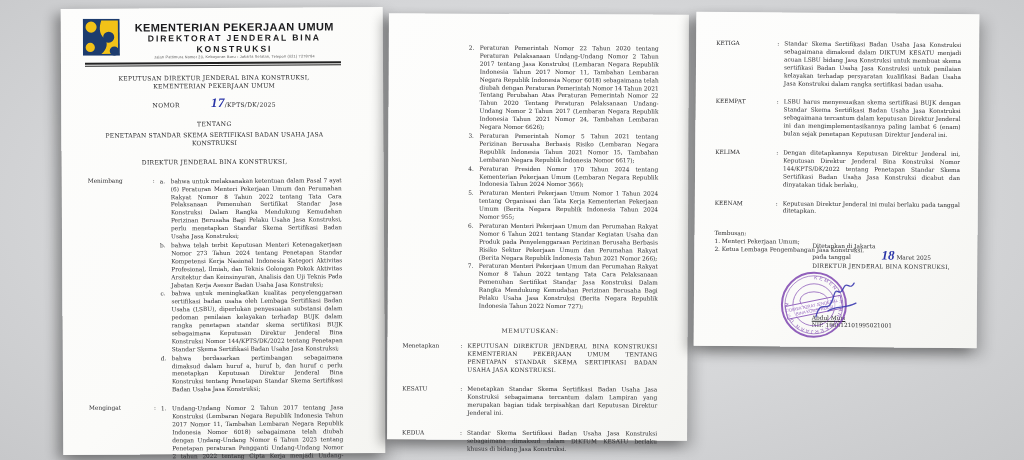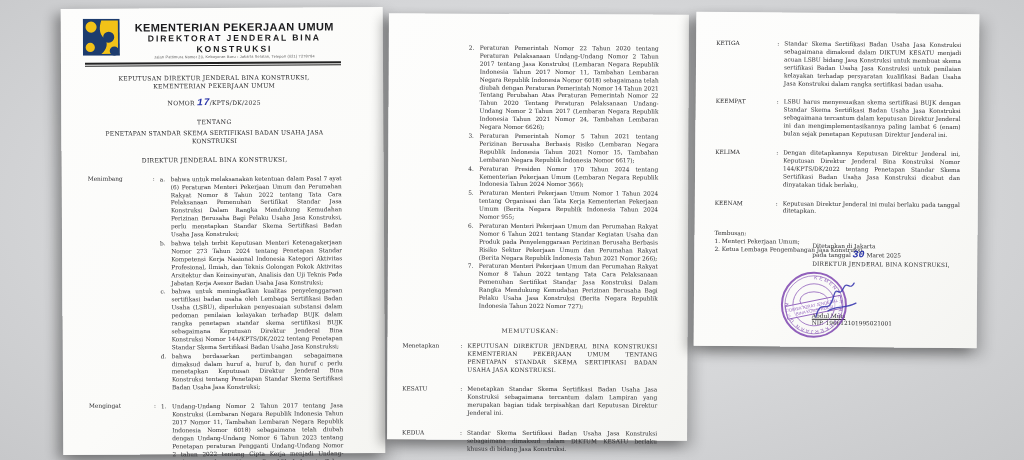--- a/index.html
+++ b/index.html
@@ -27,21 +27,21 @@
   .logo { width:37px; height:37px; flex:0 0 auto; }
   .lh-text { flex:1; text-align:center; font-family:"Liberation Sans",sans-serif; padding-top:3px; }
   .lh-ministry   { font-size:11px; line-height:12px; font-weight:bold; letter-spacing:0.4px; color:#1c1c1e; }
   .lh-directorate{ font-size:8.6px; line-height:11px; font-weight:bold; letter-spacing:1.9px; color:#1c1c1e; }
   .lh-address    { font-size:3.8px; line-height:5px; letter-spacing:0.2px; color:#555; }
   .lh-rule { border-top:2.2px solid #222; border-bottom:0.8px solid #222; height:4px; margin:1px 0 8px -2px; }
 
   
   .doc-title { text-align:center; font-size:6px; line-height:8px; letter-spacing:0.3px; margin-top:4px; }
   .doc-nomor { text-align:center; font-size:6px; margin-top:9px; letter-spacing:0.3px; }
-  .hand { color:#2a35a8; font-family:Liberation Mono, monospace; font-style:italic; font-weight:bold; font-size:10px; }
+  .hand { color:#2a35a8; font-family:Liberation Serif, serif; font-style:italic; font-weight:bold; font-size:13px;margin-left:29px; }
   .doc-tentang { text-align:center; font-size:6px; margin-top:11px; letter-spacing:0.4px; }
   .doc-subject { text-align:center; font-size:6px; line-height:8px; margin-top:3px; letter-spacing:0.2px; }
   .doc-salutation { text-align:center; font-size:6px; margin-top:11px; margin-bottom:11px; letter-spacing:0.3px; }
 
   
   .clause { display:grid; margin-top:8px; }
   .p1 .clause { grid-template-columns:60px 12px 1fr; }
   .p2 .clause { grid-template-columns:53px 12px 1fr; }
   .p3 .clause { grid-template-columns:56px 12px 1fr; }
   .clause-label { text-align:left; }
@@ -208,21 +208,21 @@
   <div class="tembusan">
     <div>Tembusan:</div>
     <div>1. Menteri Pekerjaan Umum;</div>
     <div>2. Ketua Lembaga Pengembangan Jasa Konstruksi.</div>
   </div>
 
   <div class="sigblock">
     <div>Ditetapkan di Jakarta</div>
     <div>
       <span>pada tanggal</span>
-      <span class="hand">30</span>
+      <span class="hand">18</span>
       <span>Maret 2025</span>
     </div>
     <div class="sig-position">DIREKTUR JENDERAL BINA KONSTRUKSI,</div>
     <div class="sig-space"></div>
     <div class="sig-name">Abdul Muis</div>
     <div>NIP. 196612101995021001</div>
   </div>
 
   <div class="stamp-wrap">
     <svg viewBox="0 0 88 80" width="88" height="80">

